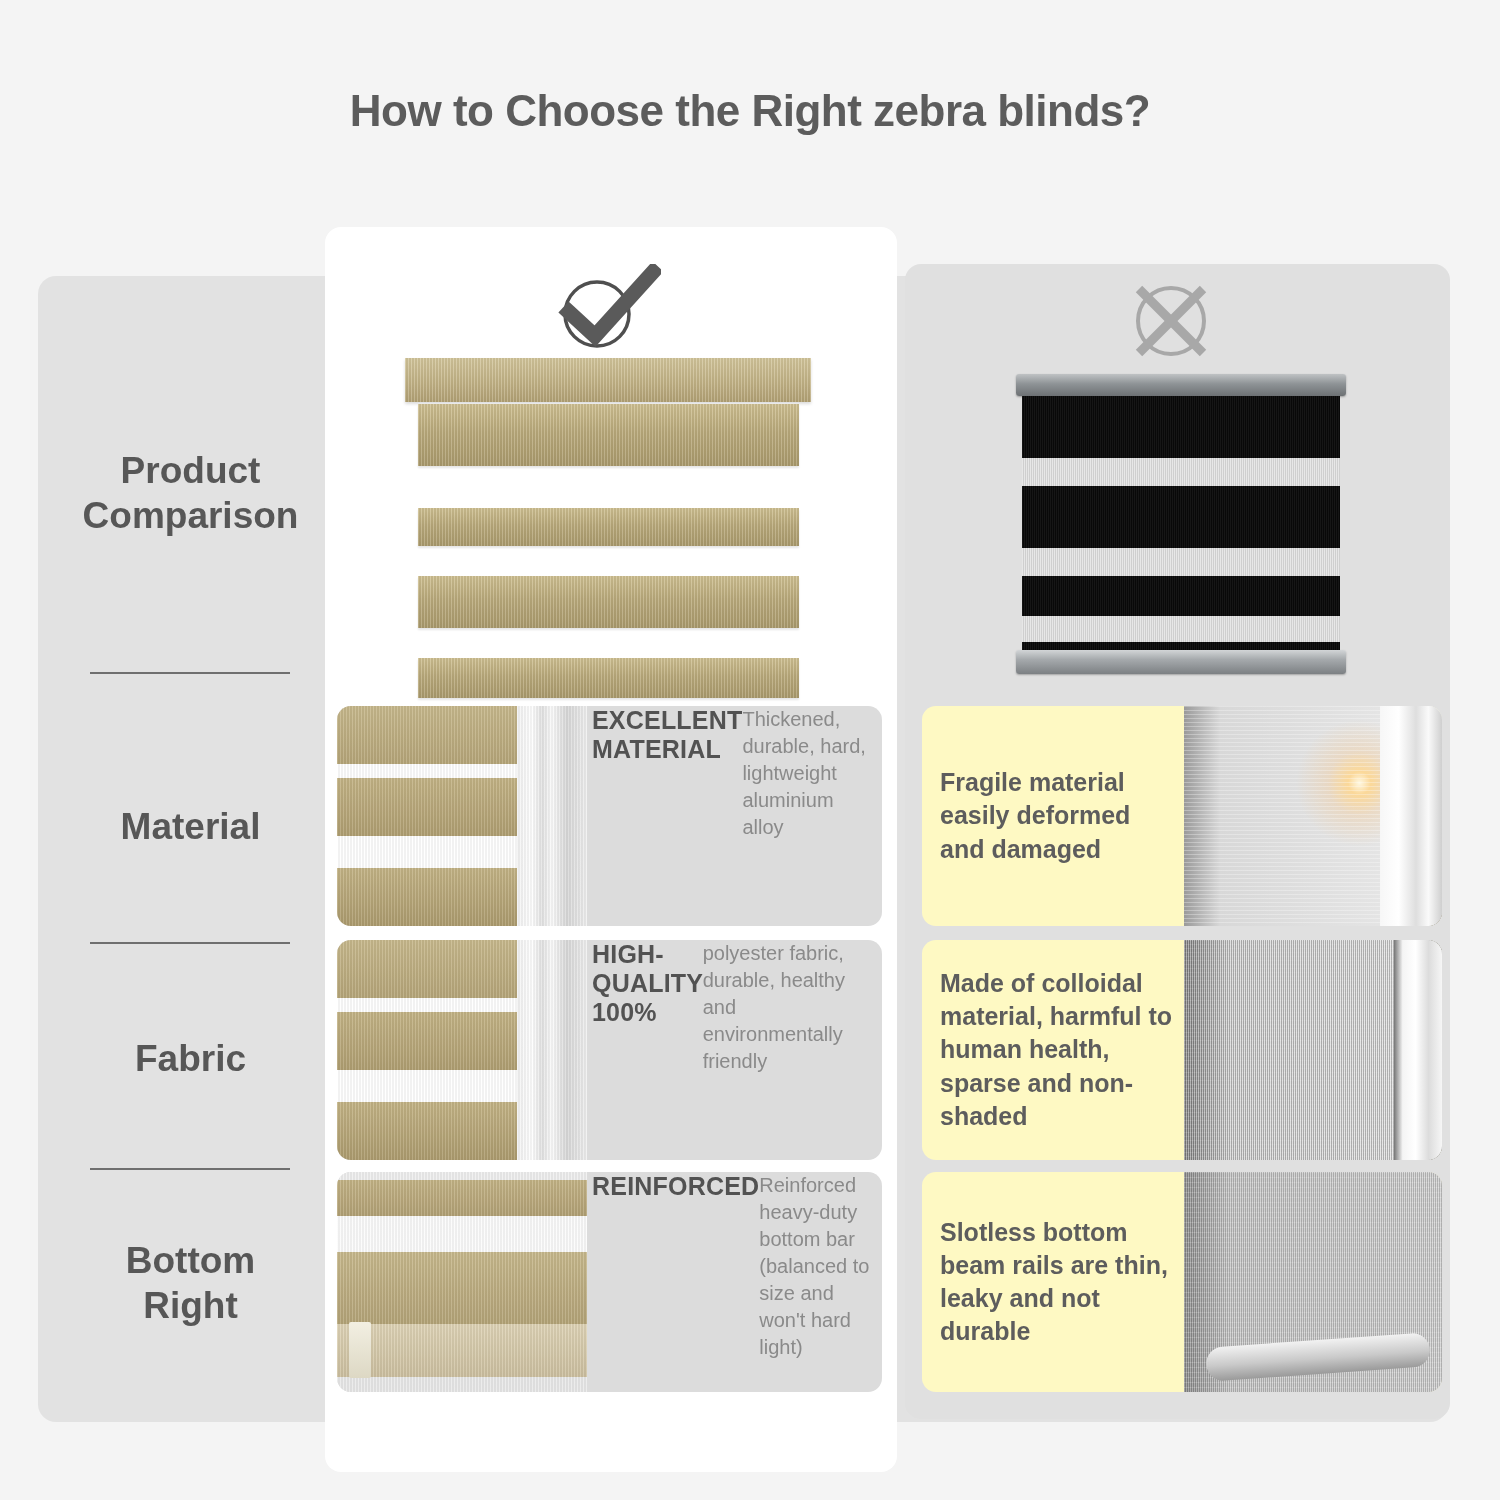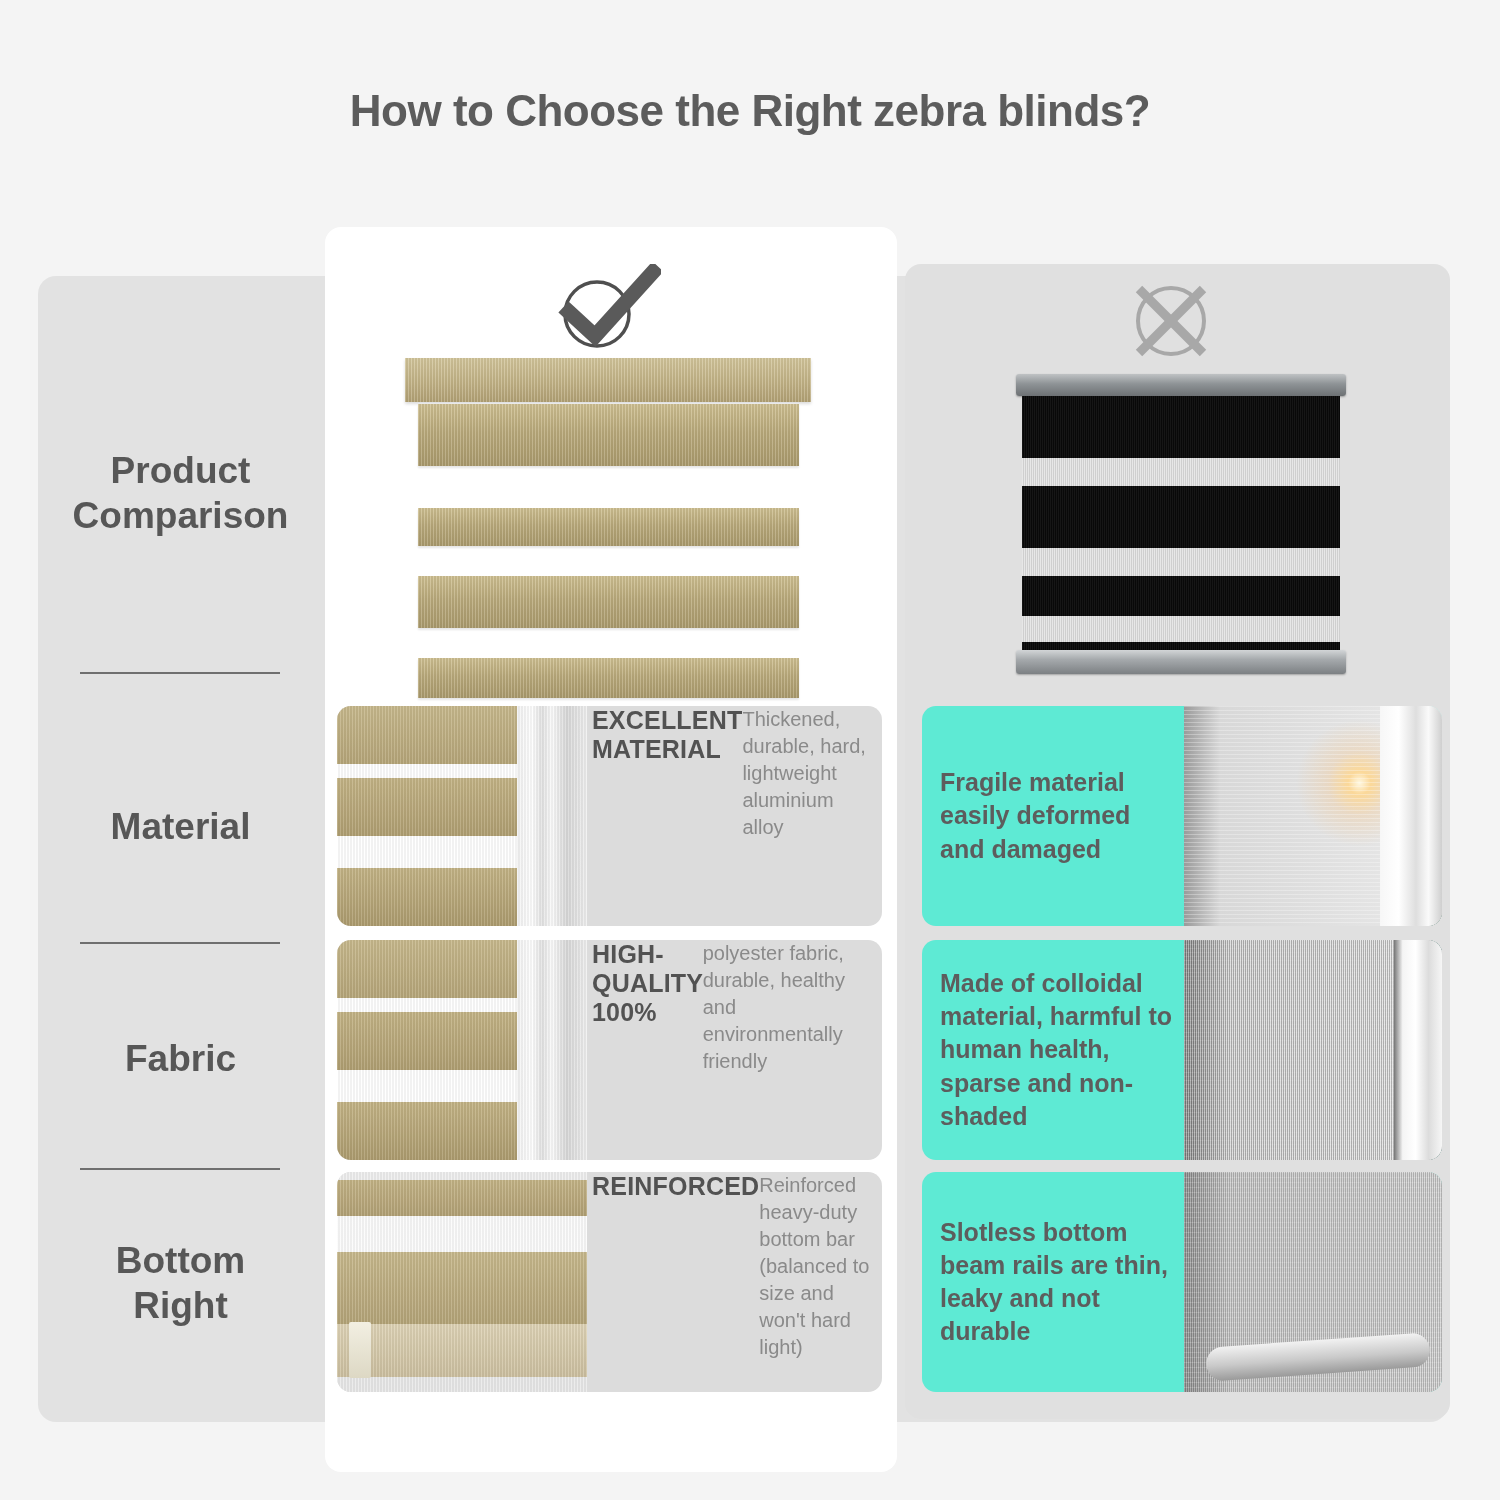--- a/index.html
+++ b/index.html
@@ -35,21 +35,21 @@
     top: 276px;
     width: 1410px;
     height: 1146px;
     background: #e2e2e2;
     border-radius: 18px;
   }
 
   
   .label-col {
     position: absolute;
-    left: 38px;
+    left: 48px;
     top: 276px;
     width: 285px;
     height: 1146px;
   }
   .row-label {
     position: absolute;
     left: 0;
     width: 285px;
     text-align: center;
     font-size: 37px;
@@ -189,21 +189,21 @@
     box-shadow: 0 1px 2px rgba(0,0,0,0.28);
   }
 
   
   .feature-card {
     position: absolute;
     border-radius: 14px;
     overflow: hidden;
   }
   .feature-card.good { background: #dcdcdc; width: 545px; height: 220px; left: 337px; }
-  .feature-card.bad  { background: #5eead4; width: 520px; height: 220px; left: 922px; }
+  .feature-card.bad  { background: #fef9c3; width: 520px; height: 220px; left: 922px; }
   .fr0 { top: 706px; }
   .fr1 { top: 940px; }
   .fr2 { top: 1172px; }
 
   .feat-photo { position: absolute; top: 0; height: 220px; }
   .feature-card.good .feat-photo { left: 0; width: 250px; }
   .feature-card.bad  .feat-photo { right: 0; width: 258px; }
 
   .feat-text { position: absolute; top: 0; height: 220px; }
   .feature-card.good .feat-text {

